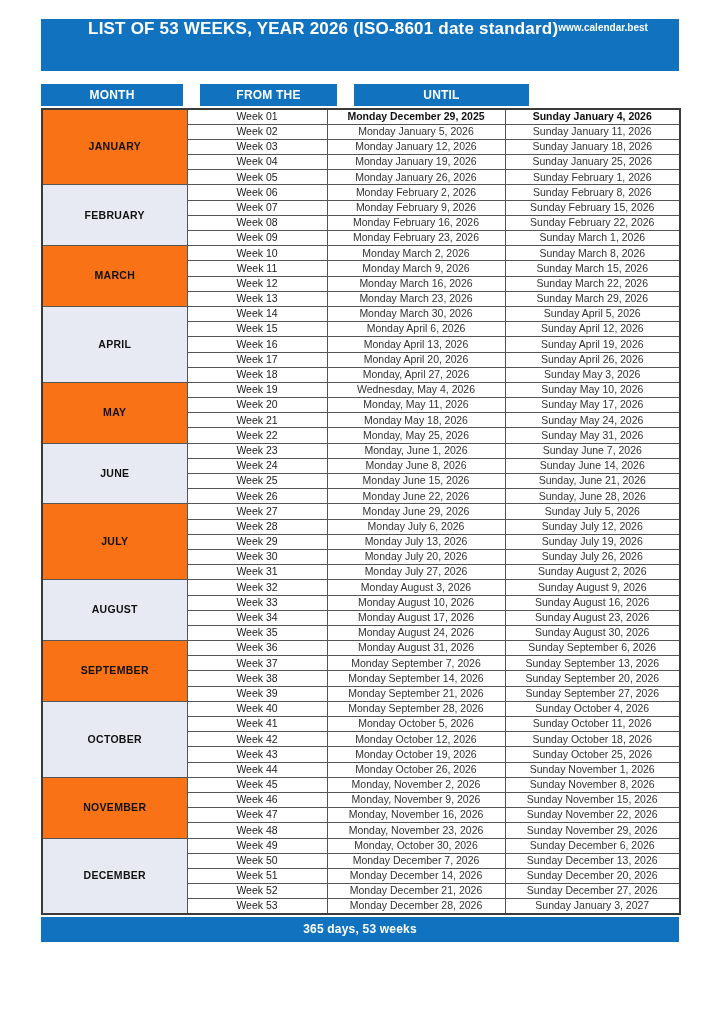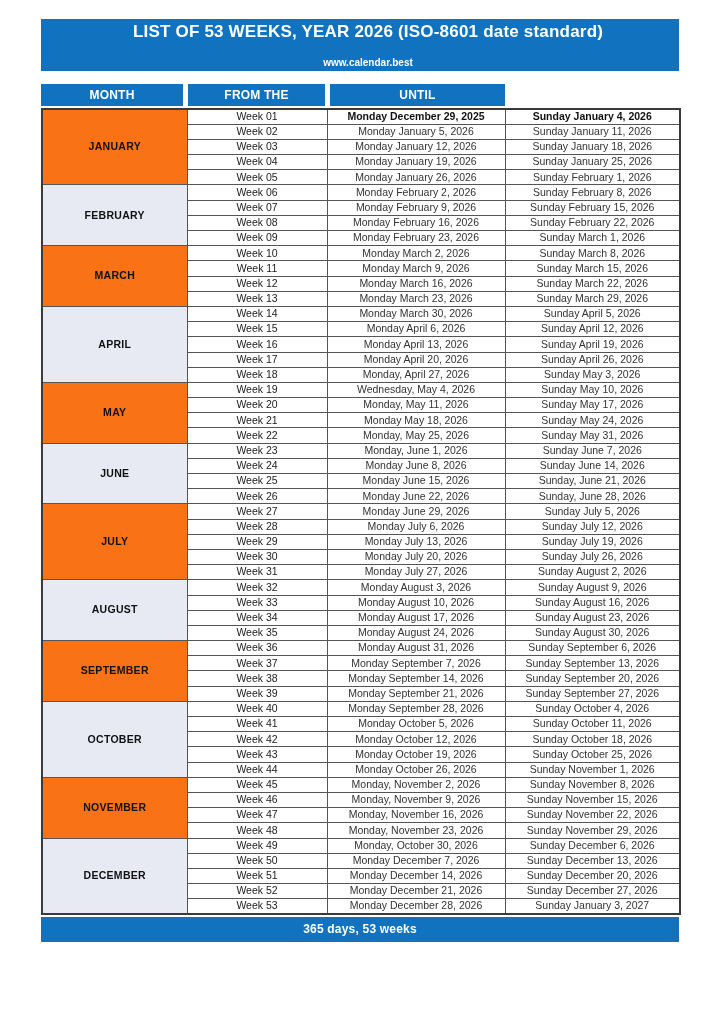--- a/index.html
+++ b/index.html
@@ -9,32 +9,32 @@
     font-family: "Liberation Sans", sans-serif;
     position: relative; overflow: hidden;
   }
   .page { position: absolute; left: 41px; top: 19px; width: 638px; }
 
   
   .title-bar {
     width: 638px; height: 52px;
     background: var(--accent, #1173bf);
     color: #ffffff; text-align: center;
-    display: flex; flex-direction: column; justify-content: center;
+    display: flex; justify-content: center;
     margin-bottom: 13px;
     padding-left: 16px;
   }
   .title-bar .main-title { font-size: 17px; font-weight: bold; letter-spacing: 0.2px; }
-  .title-bar .sub-title { font-size: 10px; font-weight: bold; margin-top: 15px; }
+  .title-bar .sub-title { font-size: 10px; font-weight: bold; margin-top: 3px; }
 
   
   .col-header-row {
     display: grid;
     grid-template-columns: 142px 137px 175px 175px;
-    column-gap: 5px;
+    column-gap: 17px;
     margin-bottom: 2px;
   }
   .col-header-cell {
     height: 22px; background: var(--accent, #1173bf);
     color: #ffffff; font-size: 12px; font-weight: bold;
     display: flex; align-items: center; justify-content: center;
     letter-spacing: 0.2px;
   }
 
   

